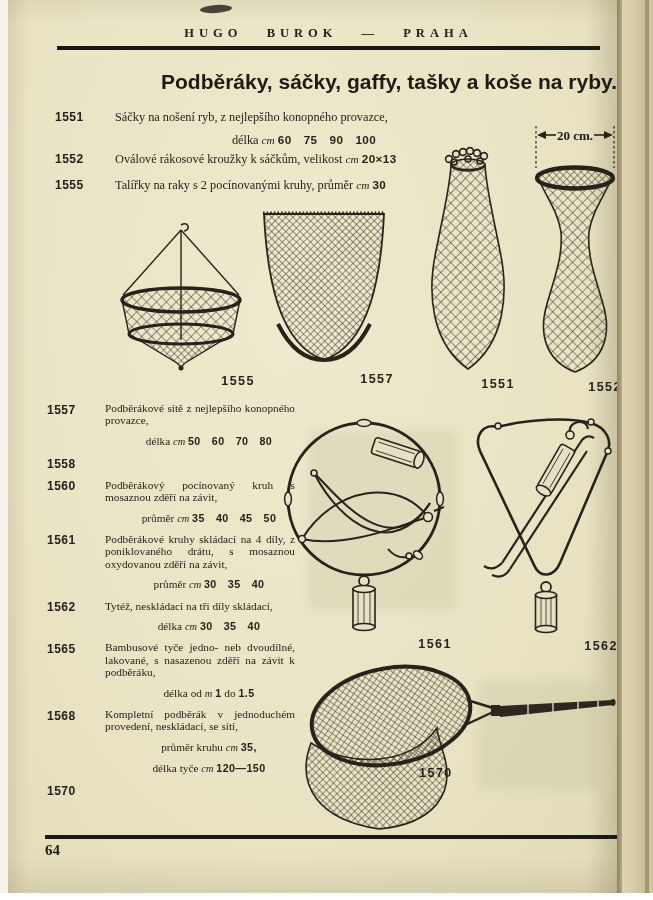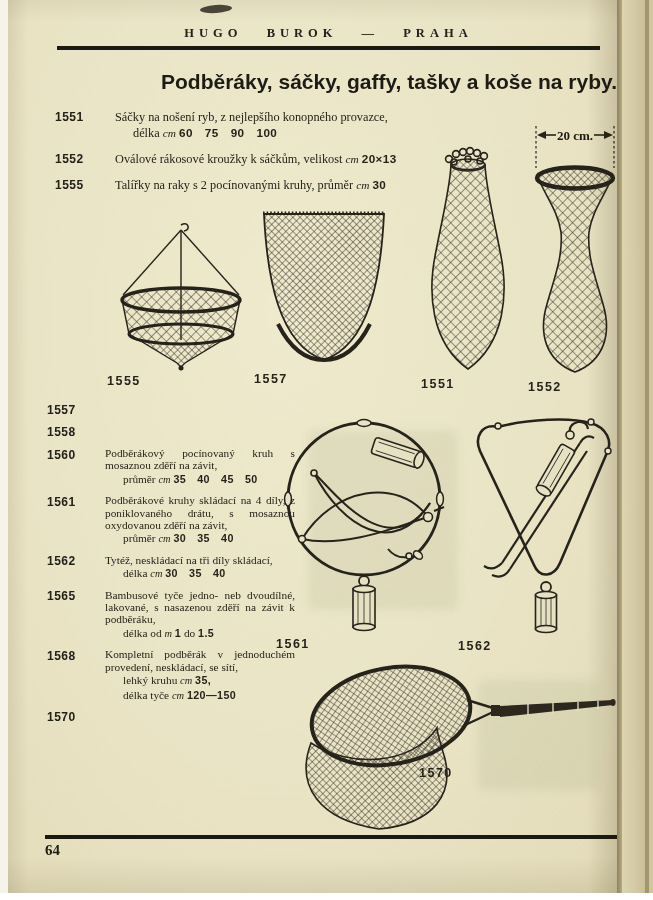--- a/index.html
+++ b/index.html
@@ -33,27 +33,27 @@
   .itemrow{position:absolute;display:flex;}
   .inum{font-family:"Liberation Sans",sans-serif;font-weight:bold;font-size:12px;letter-spacing:.5px;color:#22201a;}
   .top-item .inum{width:60px;flex:0 0 60px;}
   .top-item{left:47px;width:420px;font-size:12.3px;line-height:14.5px;}
   .top-item .itext{width:360px;}
   .list{position:absolute;left:39px;top:402px;width:256px;}
   .item{display:flex;margin-bottom:8px;}
   .item .inum{width:58px;flex:0 0 58px;padding-top:.5px;}
   .item .itext{width:190px;flex:0 0 190px;font-size:11.3px;line-height:12.4px;}
   .body{text-align:justify;}
-  .dim{padding-left:18px;margin-top:1px;}
+  .dim{padding-left:18px;margin-top:8px;text-align:center;}
   .lead{font-weight:bold;}
   .unit{font-style:italic;font-size:.92em;}
   .val{font-family:"Liberation Sans",sans-serif;font-weight:bold;font-size:.95em;letter-spacing:.4px;white-space:pre;}
 
   
-  .fig{position:absolute;text-align:left;}
+  .fig{position:absolute;text-align:right;}
   .caption{font-family:"Liberation Sans",sans-serif;font-weight:bold;font-size:12.5px;
            letter-spacing:1.5px;color:#26231b;margin-top:2px;}
   .fig svg{display:block;margin:0 auto;}
   .cap-abs{position:absolute;margin:0;}
 
   
   .rule-bottom{position:absolute;left:37px;top:835px;width:575px;height:4px;background:#1b1914;}
   .pagenum{position:absolute;left:37px;top:842px;font-weight:bold;font-size:15px;color:#1d1b15;}
 </style>
 </head>
@@ -172,20 +172,28 @@
         </g>
         <ellipse cx="47" cy="60" rx="38" ry="10.5" fill="url(#meshB)" stroke="#26231b" stroke-width="4.4"></ellipse>
         <path d="M11 62 C19 80 30 94 33 114 C35 138 27 158 19 186 C10 216 18 243 47 254 C76 243 84 216 75 186 C67 158 59 138 61 114 C64 94 75 80 83 62 C71 72 23 72 11 62 Z" fill="url(#meshA)" stroke="#26231b" stroke-width="1.6"></path>
       </svg>
       <div class="caption">1552</div>
     </div>
 
     <div class="list">
       <div class="item">
         <div class="inum">1557</div>
+        <div class="itext">
+          <div class="body"><span>Podběrákové sítě z nejlepšího konopného provazce,</span></div>
+          <div class="dim">
+            <span>délka</span>
+            <span class="unit">cm</span>
+            <span class="val">50 60 70 80</span>
+          </div>
+        </div>
       </div>
       <div class="item">
         <div class="inum">1558</div>
       </div>
       <div class="item">
         <div class="inum">1560</div>
         <div class="itext">
           <div class="body"><span>Podběrákový pocínovaný kruh s mosaznou zděří na závit,</span></div>
           <div class="dim">
             <span>průměr</span>
@@ -227,21 +235,21 @@
             <span>do</span>
             <span class="val">1.5</span>
           </div>
         </div>
       </div>
       <div class="item">
         <div class="inum">1568</div>
         <div class="itext">
           <div class="body"><span>Kompletní podběrák v jednoduchém provedení, neskládací, se sítí,</span></div>
           <div class="dim">
-            <span>lehký kruhu</span>
+            <span>průměr kruhu</span>
             <span class="unit">cm</span>
             <span class="val">35,</span>
           </div>
           <div class="dim">
             <span>délka tyče</span>
             <span class="unit">cm</span>
             <span class="val">120—150</span>
           </div>
         </div>
       </div>

